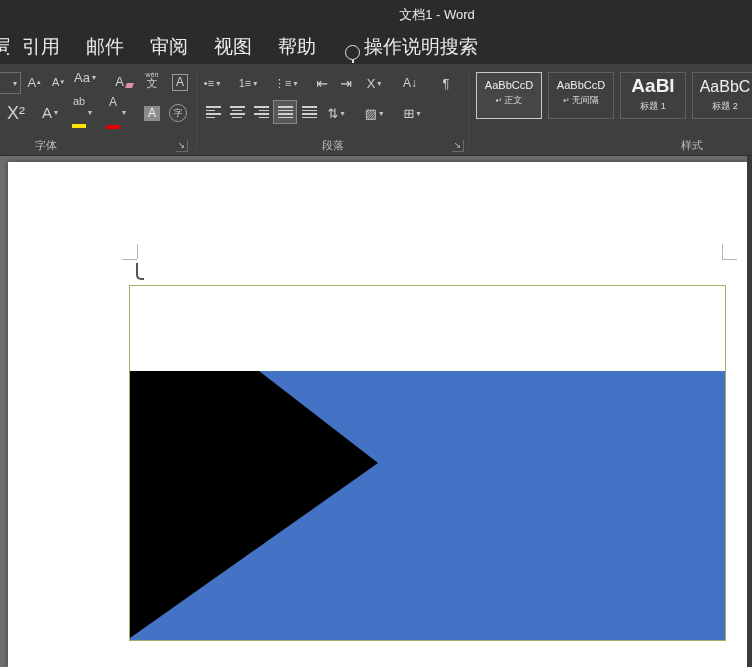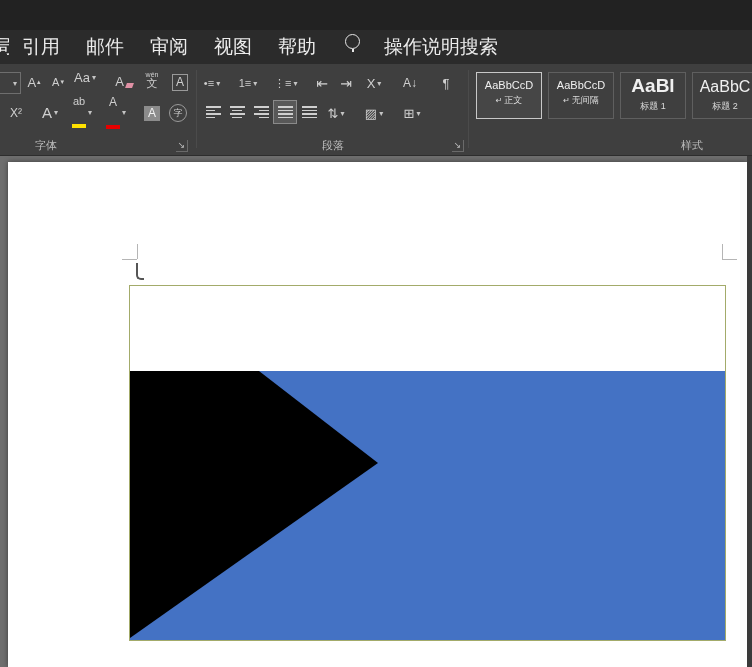--- a/index.html
+++ b/index.html
@@ -7,21 +7,21 @@
        font-family:"Liberation Sans","DejaVu Sans",sans-serif;user-select:none;}
   
   .titlebar{position:absolute;left:0;top:0;width:752px;height:30px;background:#2b2b2b;}
   .titlebar .title{position:absolute;left:0;right:0;top:0;line-height:30px;text-align:center;
        padding-left:122px;color:#eaeaea;font-size:13px;}
   
   .tabrow{position:absolute;left:0;top:30px;width:752px;height:34px;background:#2b2b2b;
        display:flex;align-items:center;color:#ececec;font-size:19px;}
   .tab{padding:0 13px;line-height:34px;white-space:nowrap;cursor:default;}
   .tab.partial{width:10px;padding:0 6px 0 0;margin-left:-7px;overflow:hidden;}
-  .tellme{display:flex;align-items:flex-start;gap:24px;margin-left:16px;}
+  .tellme{display:flex;align-items:flex-end;gap:4px;margin-left:16px;}
   .bulb{width:13px;height:13px;border:1.5px solid #e6e6e6;border-radius:50%;position:relative;}
   .bulb::after{content:"";position:absolute;left:50%;bottom:-4px;width:2px;height:3px;
        background:#e6e6e6;transform:translateX(-50%);}
   
   .ribbon{position:absolute;left:0;top:64px;width:752px;height:91px;background:#3f3f3f;
        border-bottom:1px solid #2d2d2d;color:#cfcfcf;}
   .group{position:absolute;top:0;height:91px;}
   .vdiv{position:absolute;top:6px;height:78px;width:0;border-left:1px solid #4b4b4b;}
   .grouplabel{position:absolute;bottom:2px;font-size:11px;color:#bdbdbd;text-align:center;}
   .launcher{position:absolute;bottom:3px;width:11px;height:11px;font-size:9px;color:#bdbdbd;
@@ -70,20 +70,23 @@
        border-left:2px solid #555;border-bottom:2px solid #555;border-bottom-left-radius:5px;}
   .canvas{position:absolute;left:121px;top:123px;width:597px;height:356px;box-sizing:border-box;
        border:1px solid #a3ab6a;background:#ffffff;}
   .canvas svg{display:block;width:100%;height:100%;}
 </style>
 </head>
 <body>
 
 <div class="app">
 
+  <div class="titlebar">
+    <span class="title">文档1 - Word</span>
+  </div>
 
   <div class="tabrow">
     <span class="tab partial">局</span>
     <span class="tab">引用</span>
     <span class="tab">邮件</span>
     <span class="tab">审阅</span>
     <span class="tab">视图</span>
     <span class="tab">帮助</span>
     <span class="tellme">
       <span class="bulb"></span>
@@ -116,21 +119,21 @@
       <div class="btn" style="left:142px;top:4px;">
         <span class="stack">
           <span class="t">wén</span>
           <span class="b">文</span>
         </span>
       </div>
       <div class="btn" style="left:170px;top:6px;">
         <span class="boxed">A</span>
       </div>
 
-      <div class="btn" style="left:6px;top:37px;font-size:12px;">
+      <div class="btn" style="left:6px;top:37px;font-size:18px;">
         <span>X²</span>
       </div>
       <div class="btn" style="left:40px;top:36px;font-size:15px;">
         <span>A</span>
         <span class="arr">▾</span>
       </div>
       <div class="btn" style="left:72px;top:36px;">
         <span class="colcol">
           <span style="font-size:11px;">ab</span>
           <span class="colbar" style="background-color: rgb(255, 225, 0);"></span>

